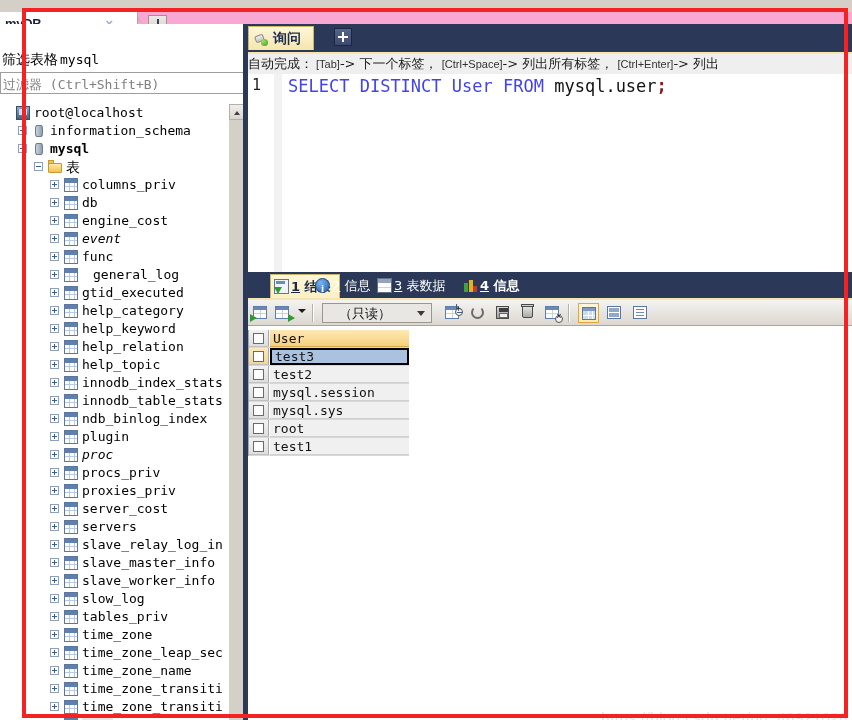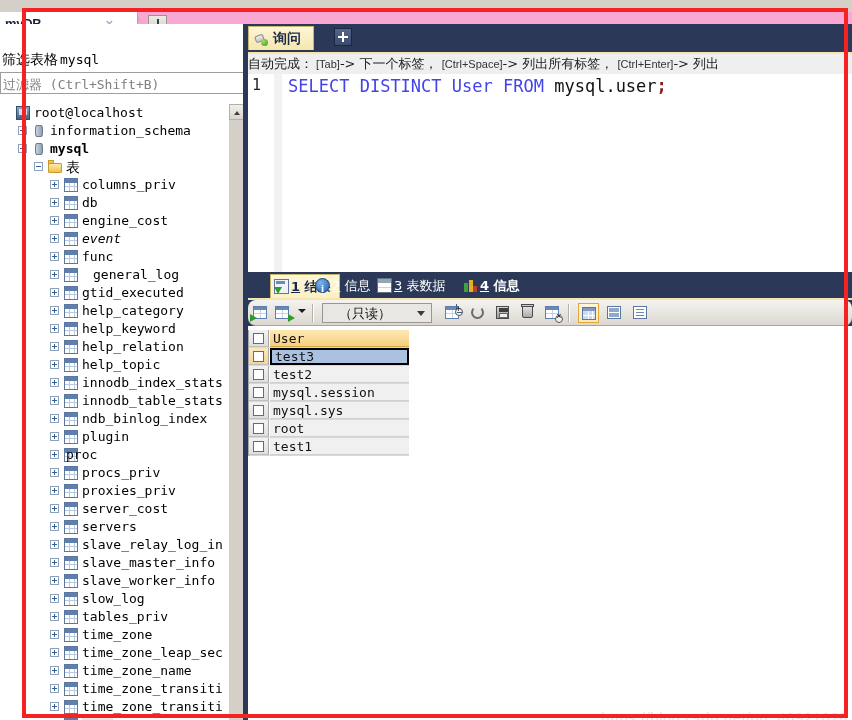--- a/index.html
+++ b/index.html
@@ -300,21 +300,20 @@
   .ri-chart .b1{position:absolute;left:1px;bottom:1px;width:4px;height:9px;background:#3fa23f;}
   .ri-chart .b2{position:absolute;left:6px;bottom:1px;width:4px;height:12px;background:#e2b31c;}
   .ri-chart .b3{position:absolute;left:10px;bottom:1px;width:4px;height:6px;background:#c0392b;}
 
   
   .gridtoolbar{
     position:absolute;left:2px;top:276px;width:604px;height:26px;
     background:linear-gradient(#f4f3f1,#dcd8d0);
     border-bottom:1px solid #a9a59d;
     box-sizing:border-box;
-    border-radius:8px;
   }
   .tbbtn{
     position:absolute;top:4px;width:18px;height:18px;cursor:pointer;
   }
   .sep{
     position:absolute;top:4px;width:1px;height:18px;background:#b5b1a9;
     border-right:1px solid #ffffff;
   }
   .gi{
     position:absolute;left:1px;top:2px;width:14px;height:13px;
@@ -588,21 +587,21 @@
           <span class="tl" style="left: 82px;">ndb_binlog_index</span>
         </div>
         <div class="trow">
           <span class="plus" style="left: 50px;"></span>
           <span class="ico ico-table" style="left: 64px;"></span>
           <span class="tl" style="left: 82px;">plugin</span>
         </div>
         <div class="trow">
           <span class="plus" style="left: 50px;"></span>
           <span class="ico ico-table" style="left: 64px;"></span>
-          <span class="tl" style="left: 66px;">proc</span>
+          <span class="tl" style="left: 82px; font-style: italic;">proc</span>
         </div>
         <div class="trow">
           <span class="plus" style="left: 50px;"></span>
           <span class="ico ico-table" style="left: 64px;"></span>
           <span class="tl" style="left: 82px;">procs_priv</span>
         </div>
         <div class="trow">
           <span class="plus" style="left: 50px;"></span>
           <span class="ico ico-table" style="left: 64px;"></span>
           <span class="tl" style="left: 82px;">proxies_priv</span>

